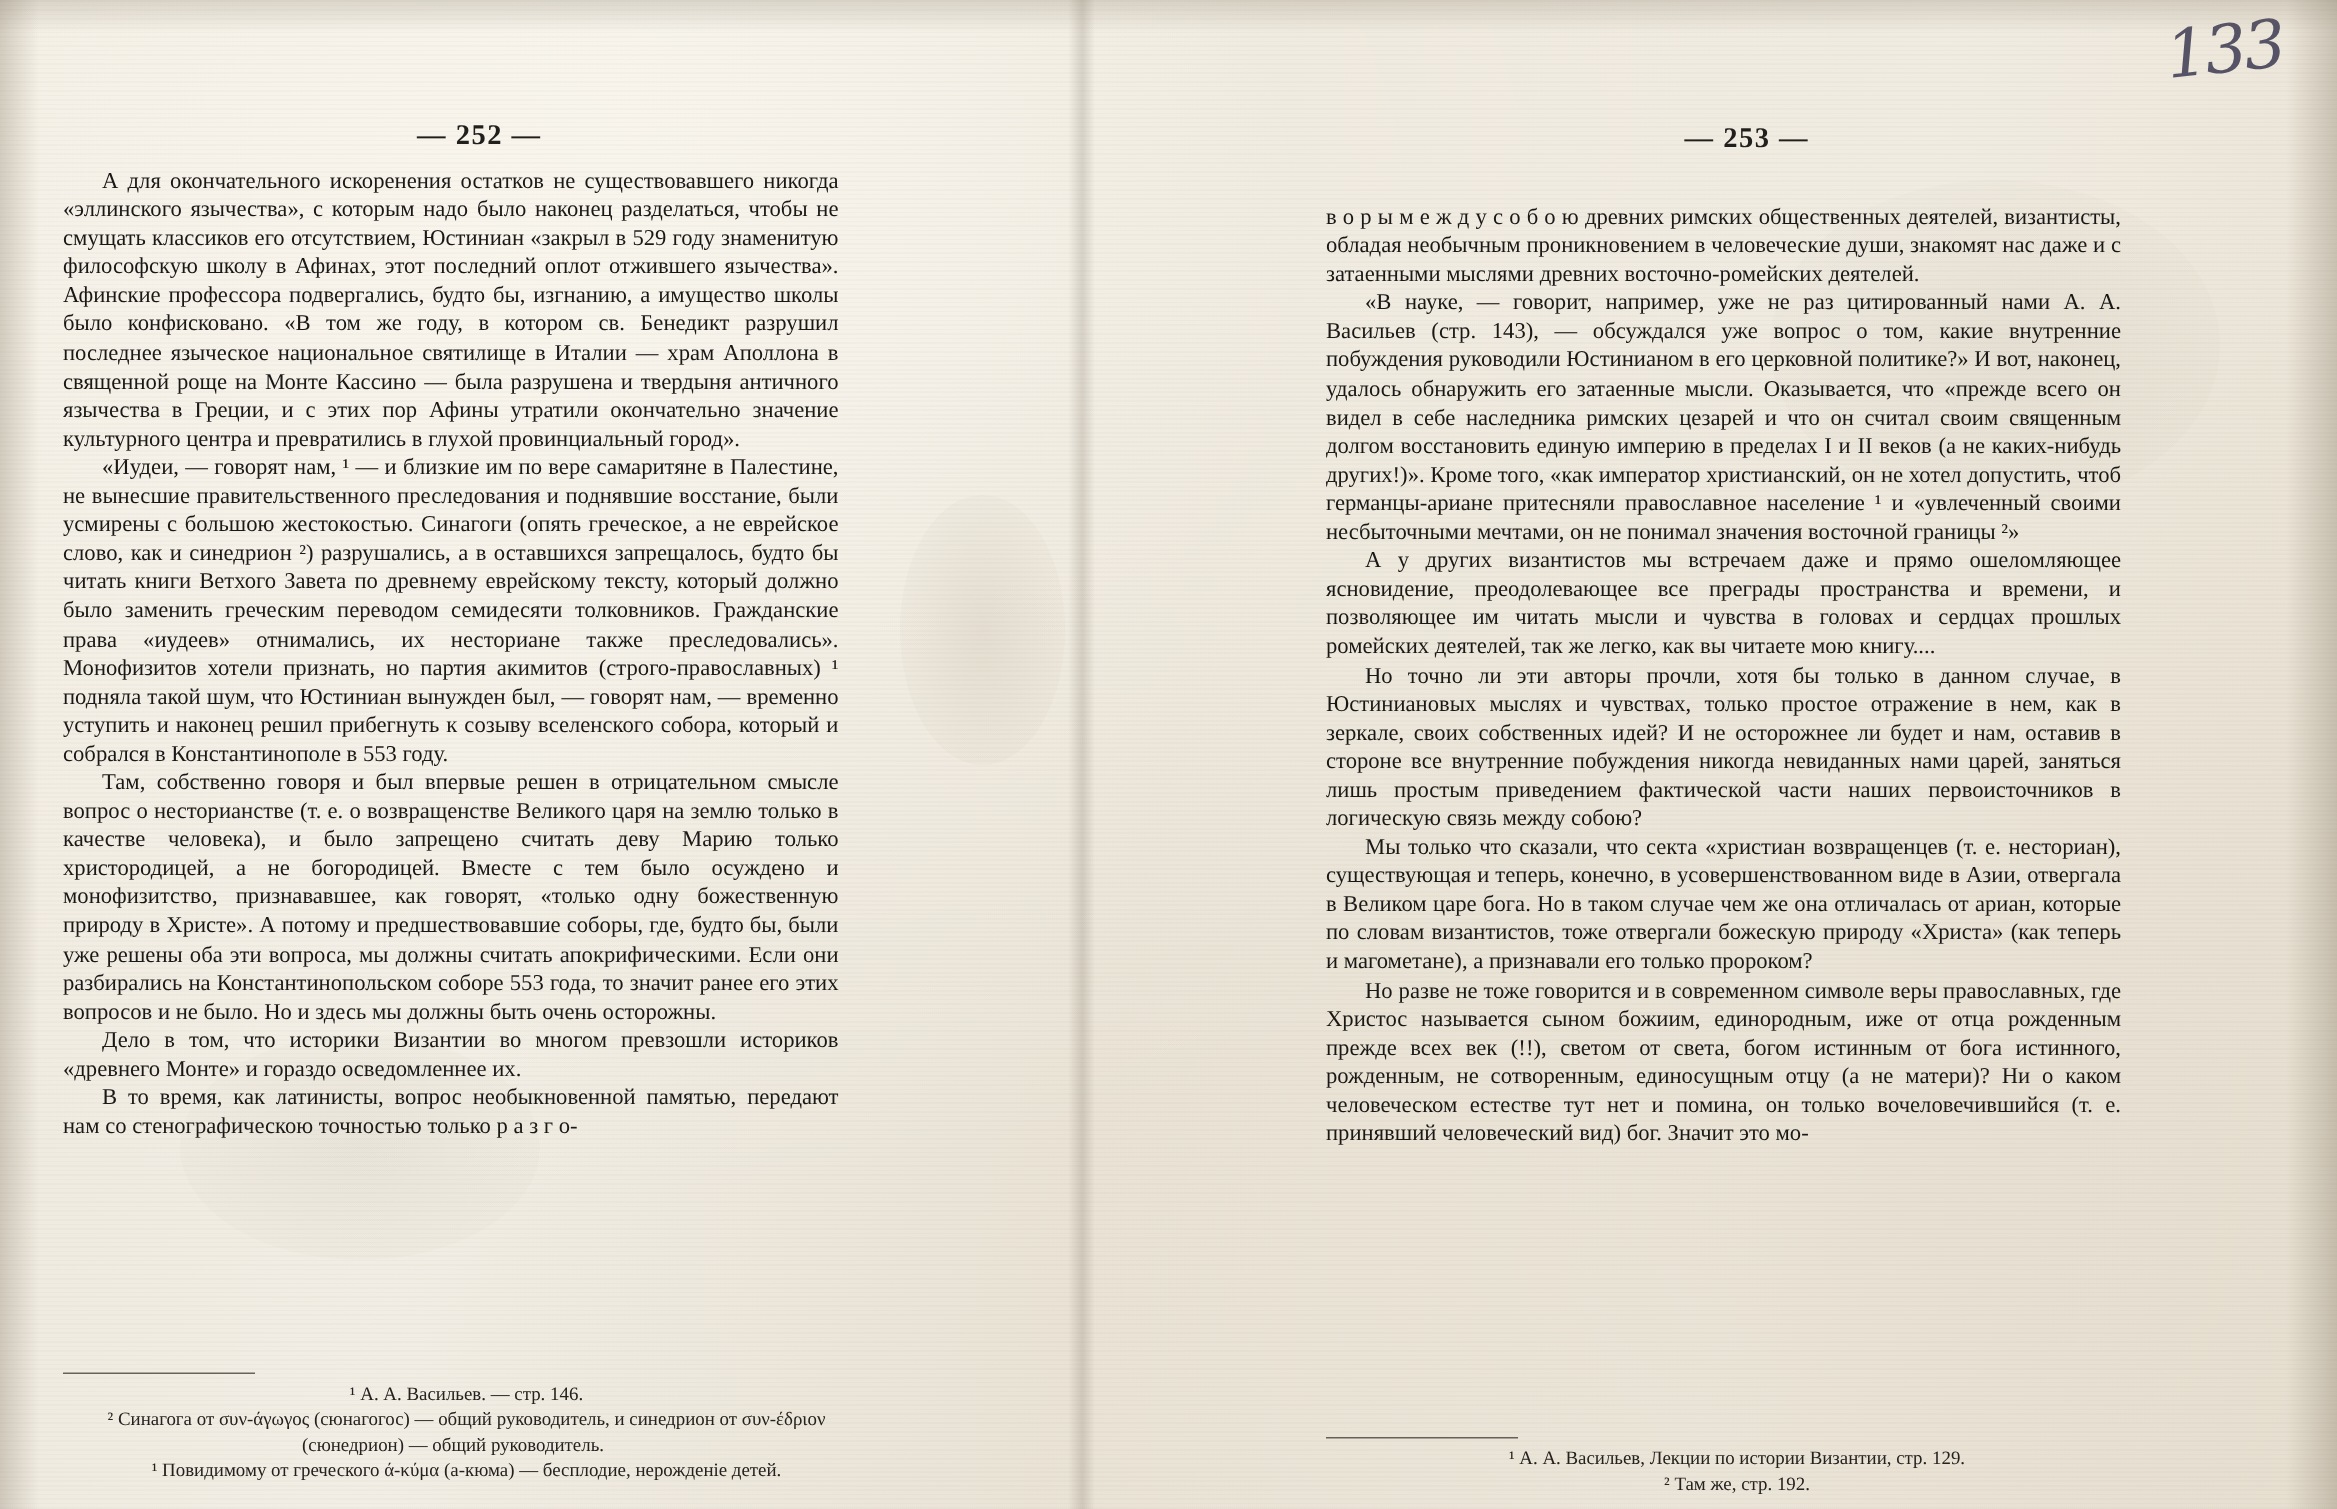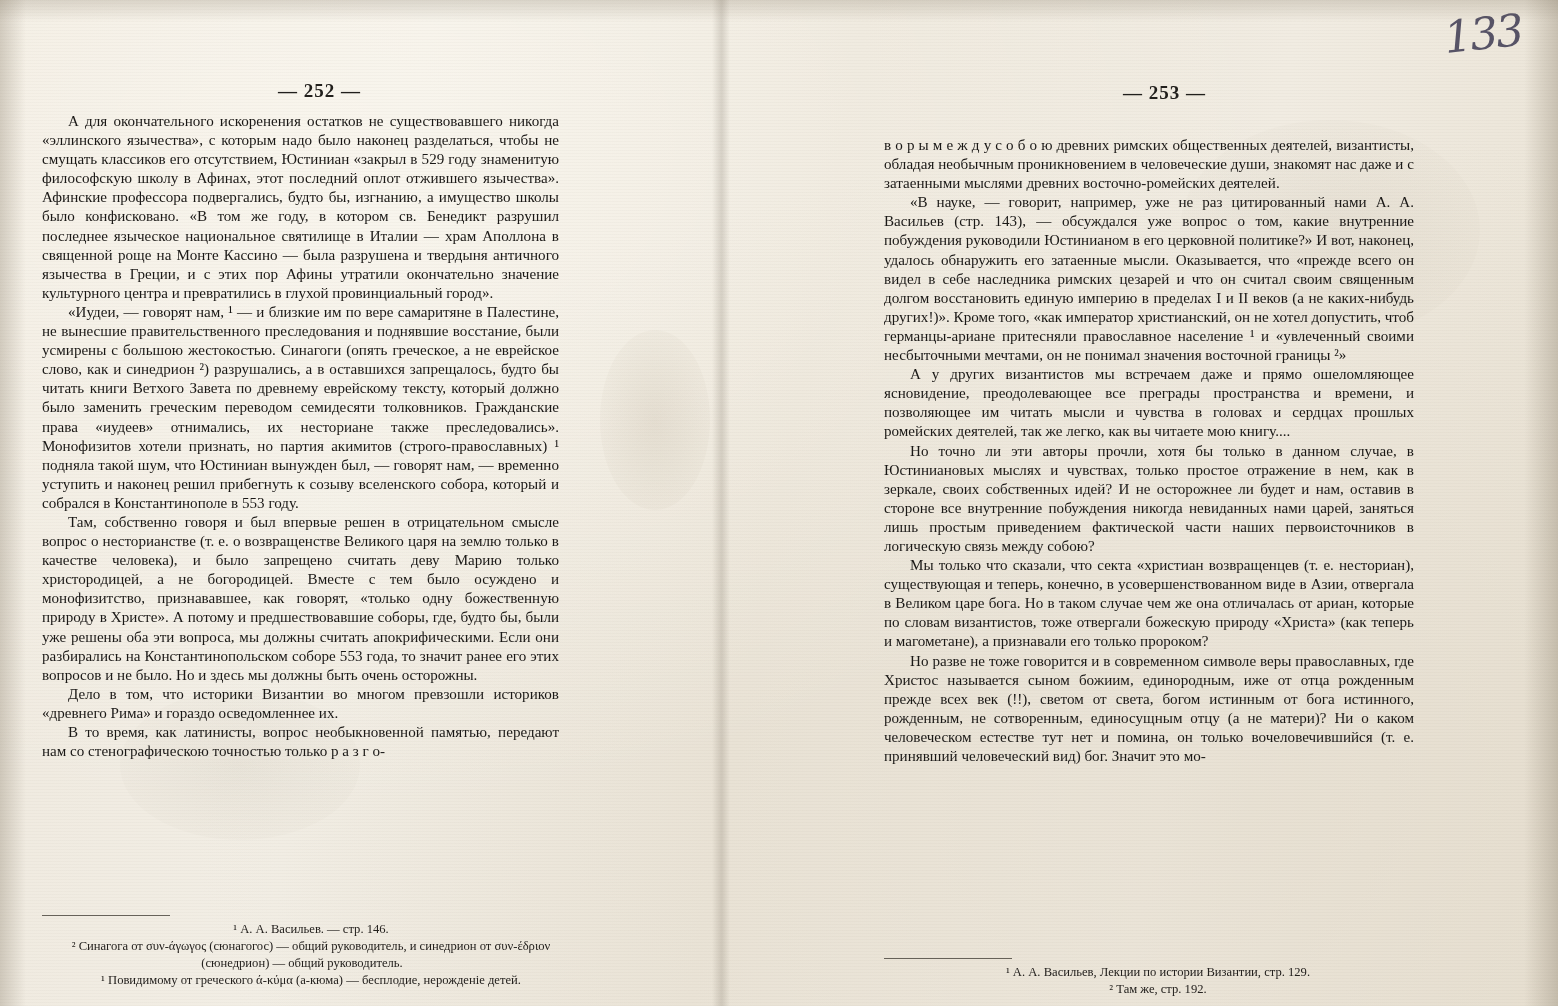--- a/index.html
+++ b/index.html
@@ -169,21 +169,21 @@
 <div class="blotch b3"></div>
 
 <div class="archive-number">133</div>
 
 <div class="leaf leaf-left">
   <div class="folio">— 252 —</div>
   <div class="column">
     <p>А для окончательного искоренения остатков не существовавшего никогда «эллинского язычества», с которым надо было наконец разделаться, чтобы не смущать классиков его отсутствием, Юстиниан «закрыл в 529 году знаменитую философскую школу в Афинах, этот последний оплот отжившего язычества». Афинские профессора подвергались, будто бы, изгнанию, а имущество школы было конфисковано. «В том же году, в котором св. Бенедикт разрушил последнее языческое национальное святилище в Италии — храм Аполлона в священной роще на Монте Кассино — была разрушена и твердыня античного язычества в Греции, и с этих пор Афины утратили окончательно значение культурного центра и превратились в глухой провинциальный город».</p>
     <p>«Иудеи, — говорят нам, ¹ — и близкие им по вере самаритяне в Палестине, не вынесшие правительственного преследования и поднявшие восстание, были усмирены с большою жестокостью. Синагоги (опять греческое, а не еврейское слово, как и синедрион ²) разрушались, а в оставшихся запрещалось, будто бы читать книги Ветхого Завета по древнему еврейскому тексту, который должно было заменить греческим переводом семидесяти толковников. Гражданские права «иудеев» отнимались, их несториане также преследовались». Монофизитов хотели признать, но партия акимитов (строго-православных) ¹ подняла такой шум, что Юстиниан вынужден был, — говорят нам, — временно уступить и наконец решил прибегнуть к созыву вселенского собора, который и собрался в Константинополе в 553 году.</p>
     <p>Там, собственно говоря и был впервые решен в отрицательном смысле вопрос о несторианстве (т. е. о возвращенстве Великого царя на землю только в качестве человека), и было запрещено считать деву Марию только христородицей, а не богородицей. Вместе с тем было осуждено и монофизитство, признававшее, как говорят, «только одну божественную природу в Христе». А потому и предшествовавшие соборы, где, будто бы, были уже решены оба эти вопроса, мы должны считать апокрифическими. Если они разбирались на Константинопольском соборе 553 года, то значит ранее его этих вопросов и не было. Но и здесь мы должны быть очень осторожны.</p>
-    <p>Дело в том, что историки Византии во многом превзошли историков «древнего Рима» и гораздо осведомленнее их.</p>
+    <p>Дело в том, что историки Византии во многом превзошли историков «древнего Монте» и гораздо осведомленнее их.</p>
     <p>В то время, как латинисты, вопрос необыкновенной памятью, передают нам со стенографическою точностью только р а з г о-</p>
   </div>
   <div class="footnotes">
     <div class="rule"></div>
     <p class="fn">¹ А. А. Васильев. — стр. 146.</p>
     <p class="fn">² Синагога от συν-άγωγος (сюнагогос) — общий руководитель, и синедрион от συν-έδριον (сюнедрион) — общий руководитель.</p>
     <p class="fn">¹ Повидимому от греческого ά-κύμα (а-кюма) — бесплодие, нерожденiе детей.</p>
   </div>
 </div>
 

